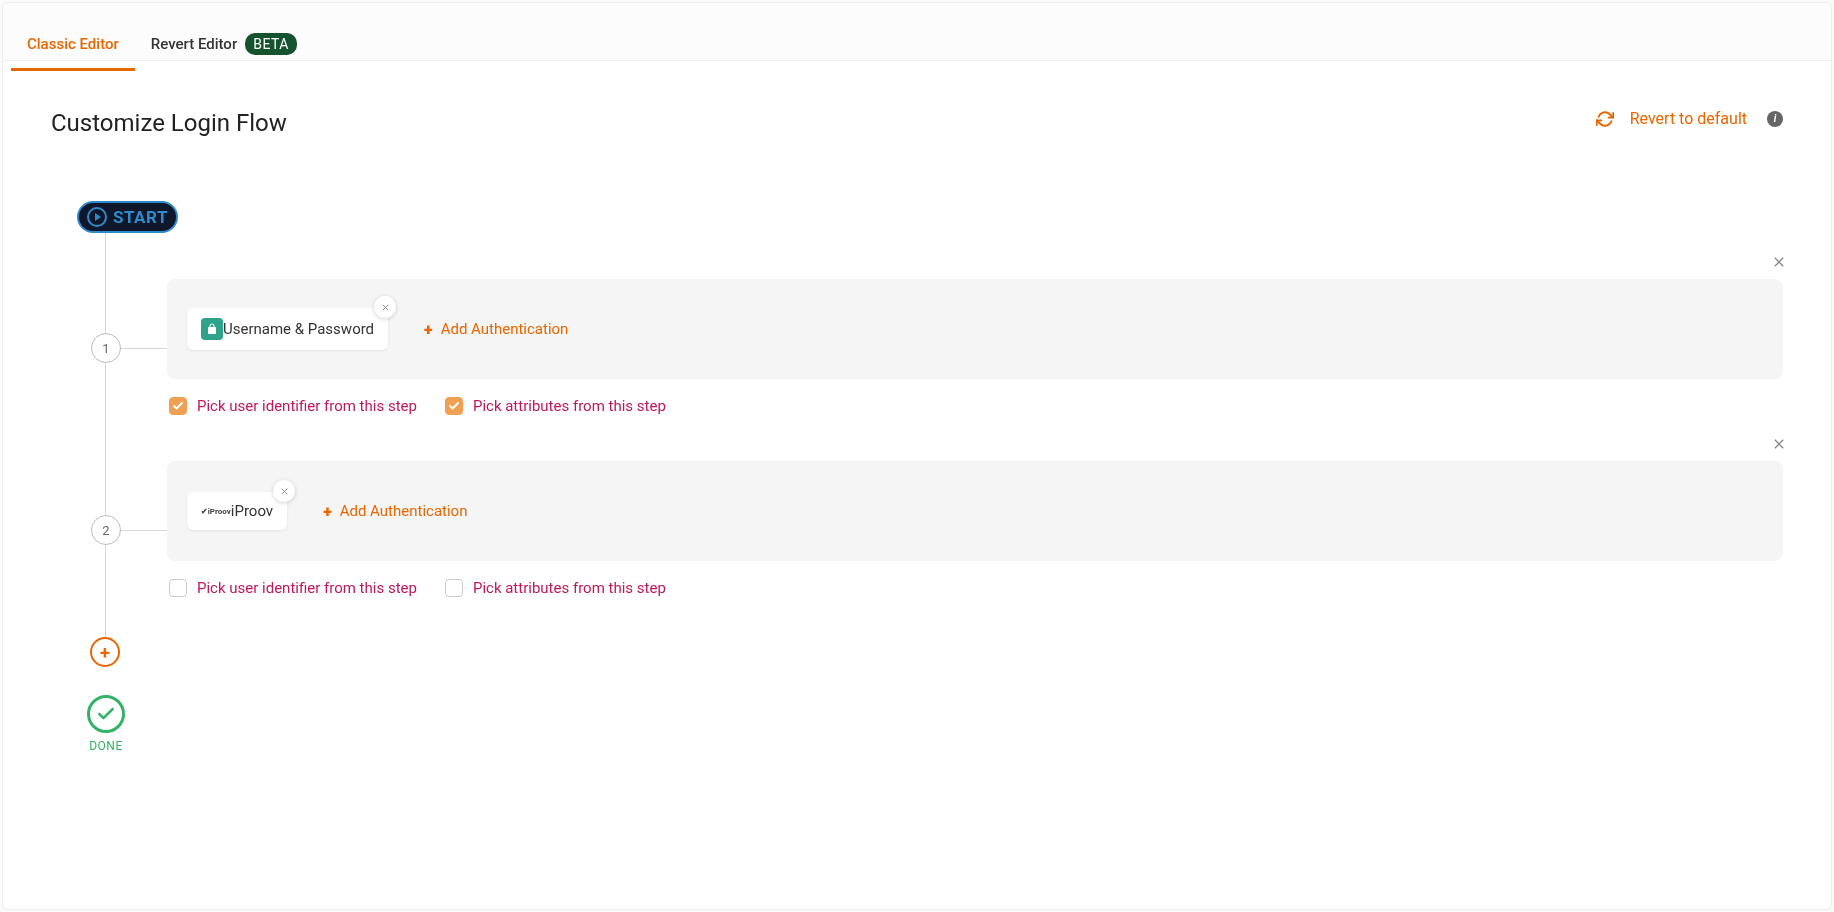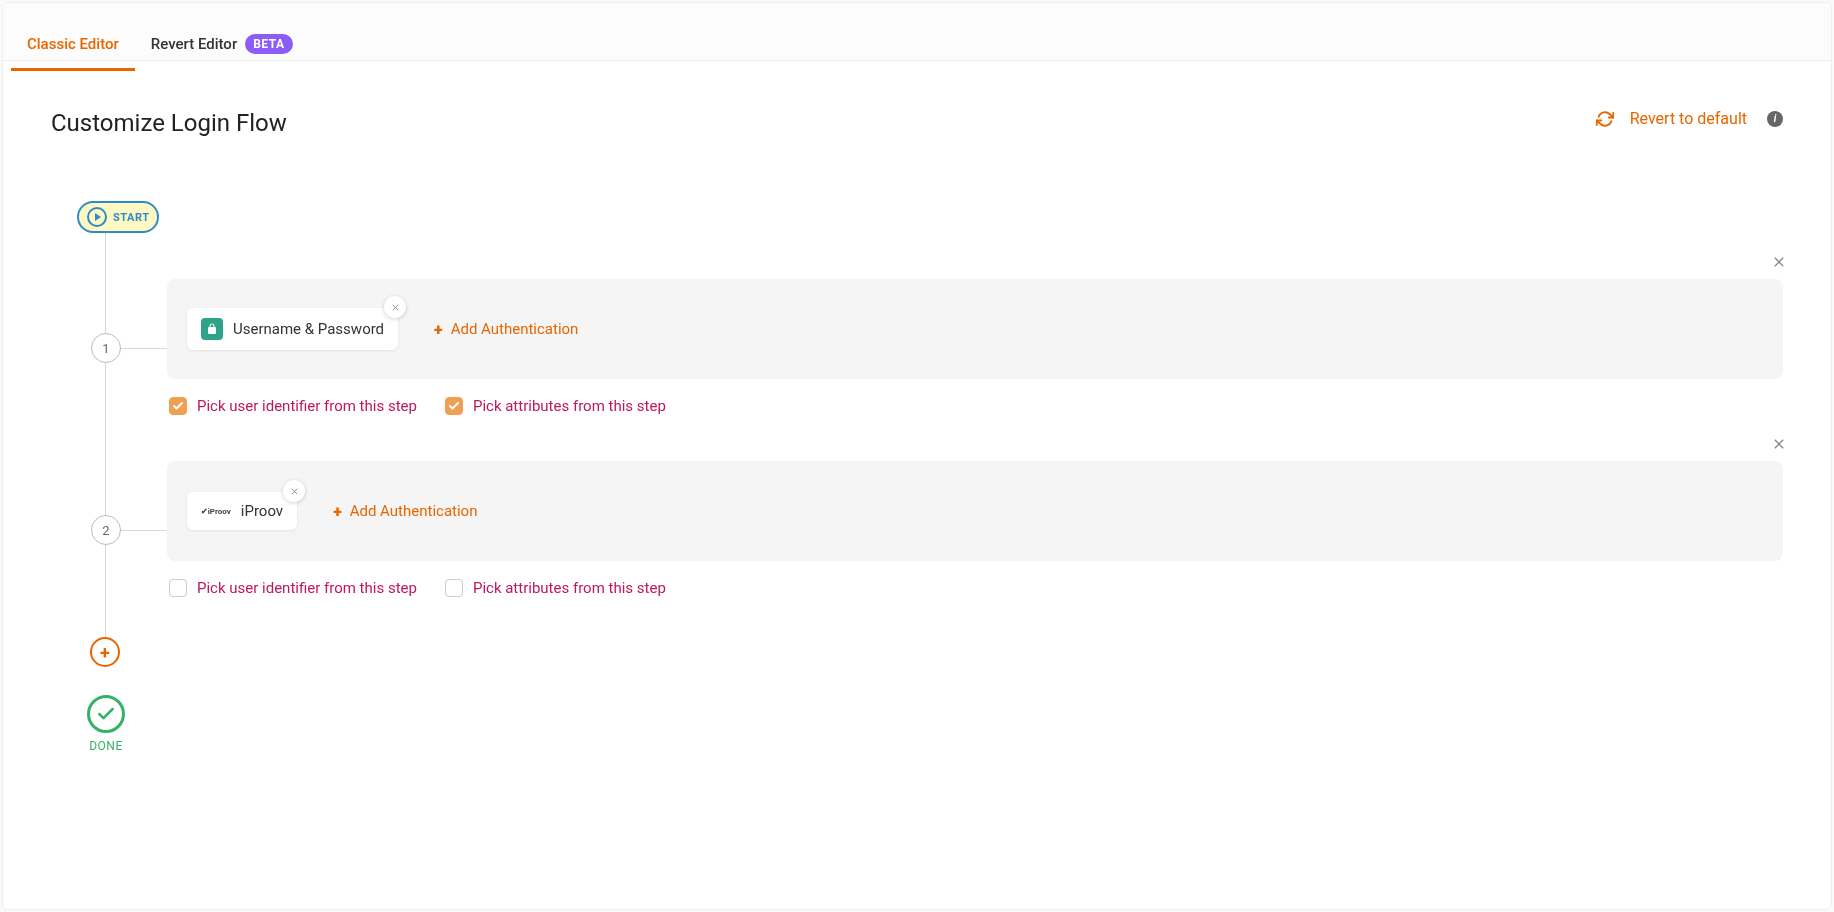--- a/index.html
+++ b/index.html
@@ -41,24 +41,24 @@
     .tab.active::after {
       content: '';
       position: absolute;
       bottom: 0;
       left: 0;
       width: 100%;
       height: 3px;
       background: #e76600;
     }
     .badge-beta {
-      background: #8b5cf6;
+      background: #14532d;
       color: #fff;
-      font-size: 12px;
-      font-weight: 700;
+      font-size: 14px;
+      font-weight: 400;
       padding: 3px 8px;
       border-radius: 10px;
       margin-left: 8px;
       letter-spacing: 0.5px;
     }
     .content {
       padding: 48px;
     }
     .header-row {
       display: flex;
@@ -106,24 +106,24 @@
       background: #d8d8d8;
     }
     .flow-start {
       display: inline-flex;
       align-items: center;
       border: 2px solid #2f8acc;
       border-radius: 18px;
       padding: 4px 8px;
       color: #2f8acc;
       font-weight: 700;
-      font-size: 11px;
+      font-size: 17px;
       letter-spacing: 0.5px;
       position: relative;
-      background: #fef9c3;
+      background: #0f172a;
       z-index: 2;
     }
     .flow-start .start-circle {
       width: 20px;
       height: 20px;
       border: 2px solid #2f8acc;
       border-radius: 50%;
       display: flex;
       align-items: center;
       justify-content: center;
@@ -184,21 +184,20 @@
       align-items: center;
       gap: 24px;
       min-height: 100px;
     }
     .auth-pill {
       background: #fff;
       border-radius: 6px;
       padding: 10px 14px;
       display: flex;
       align-items: center;
-      gap: 10px;
       box-shadow: 0 1px 3px rgba(0,0,0,0.08);
       position: relative;
       font-size: 15px;
       color: #333;
     }
     .auth-pill .remove-pill {
       position: absolute;
       right: -8px;
       top: -12px;
       width: 22px;

